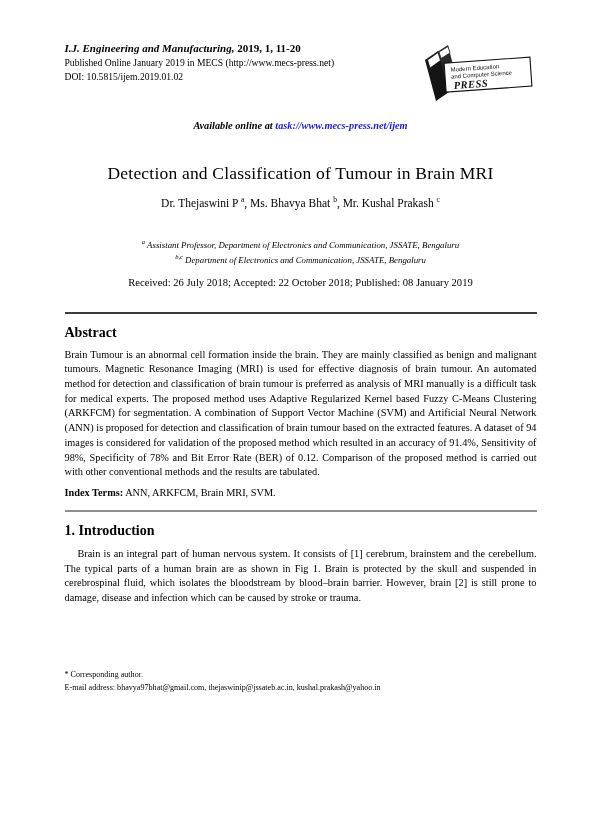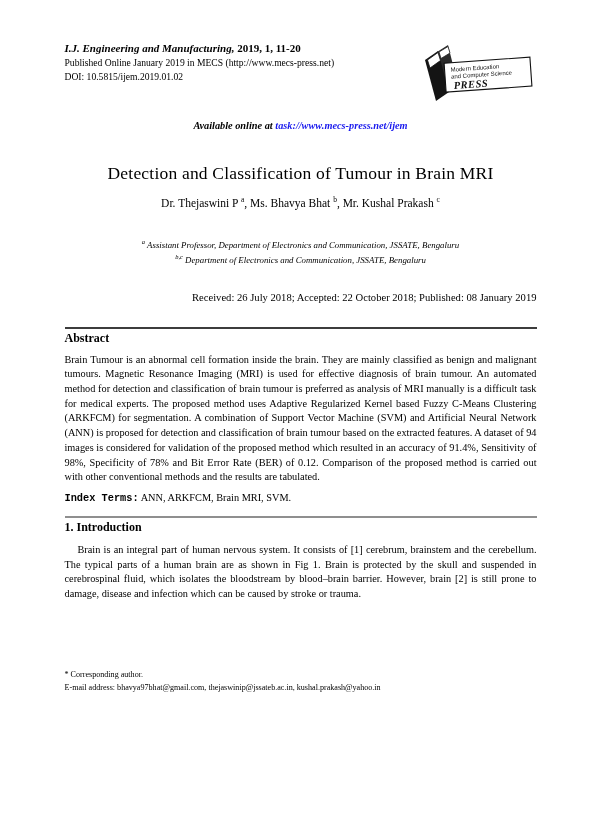--- a/index.html
+++ b/index.html
@@ -32,34 +32,34 @@
     margin-top: 16px;
   }
   .available-line a { text-decoration: none; }
 
   
   .paper-title { text-align: center; font-size: 17.5px; margin-top: 32px; letter-spacing: 0.2px; }
   .authors { text-align: center; font-size: 11.5px; margin-top: 11px; }
   .authors sup { font-size: 7.5px; }
   .affiliations { text-align: center; font-style: italic; font-size: 8.8px; margin-top: 27px; line-height: 12.5px; }
   .affiliations sup { font-size: 6.5px; font-style: italic; }
-  .received-line { text-align: right; font-size: 10.6px; margin-top: 25px; }
+  .received-line { text-align: center; font-size: 10.6px; margin-top: 10px; }
 
   .rule-dark { border: none; border-top: 2px solid #3c3c3c; margin-top: 24px; }
   .rule-gray { border: none; border-top: 2px solid #8f8f8f; margin-top: 12px; }
 
-  .section-heading { font-size: 12px; font-weight: bold; margin-top: 2px; }
+  .section-heading { font-size: 14px; font-weight: bold; margin-top: 11px; }
   .body-par {
     font-size: 10.3px;
     line-height: 14.7px;
     text-align: justify;
     margin-top: 7px;
   }
   .index-terms { font-size: 10.3px; margin-top: 7px; }
-  .index-terms .lbl { font-weight: bold; font-family: Liberation Mono, monospace; }
+  .index-terms .lbl { font-weight: bold; }
   .copyright-par {
     font-size: 10.3px;
     line-height: 14.7px;
     font-style: italic;
     text-align: justify;
     margin-top: 9px;
   }
   .intro-par {
     font-size: 10.3px;
     line-height: 14.7px;

